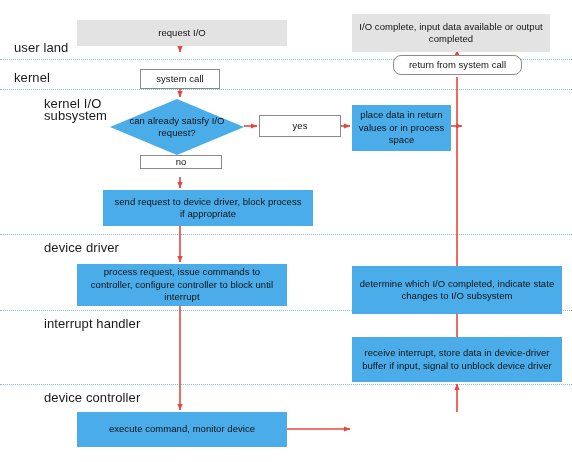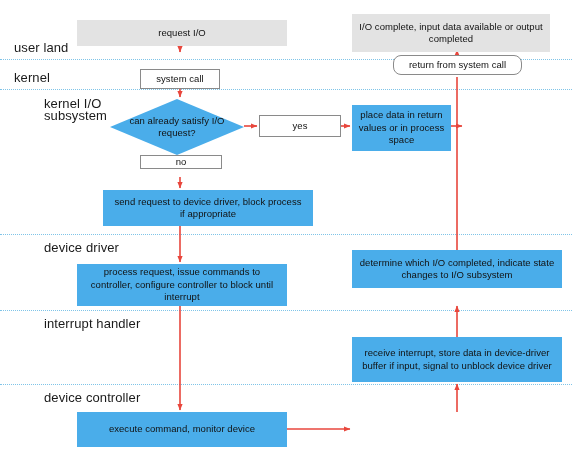--- a/index.html
+++ b/index.html
@@ -173,21 +173,21 @@
   </div>
 
   <div class="node node-blue" style="left:77px; top:190px; width:210px; height:36px; padding:0 8px;margin-left:26px;">
     <span>send request to device driver, block process if appropriate</span>
   </div>
 
   <div class="node node-blue" style="left:77px; top:264px; width:210px; height:42px; padding:0 6px;">
     <span>process request, issue commands to controller, configure controller to block until interrupt</span>
   </div>
 
-  <div class="node node-blue" style="left:352px; top:250px; width:210px; height:38px; padding:12px 6px;">
+  <div class="node node-blue" style="left:352px; top:266px; width:210px; height:48px; padding:12px 6px;">
     <span>determine which I/O completed, indicate state changes to I/O subsystem</span>
   </div>
 
   <div class="node node-blue" style="left:352px; top:337px; width:210px; height:45px; padding:0 6px;">
     <span>receive interrupt, store data in device-driver buffer if input, signal to unblock device driver</span>
   </div>
 
   <div class="node node-blue" style="left:77px; top:412px; width:210px; height:35px;">
     <span>execute command, monitor device</span>
   </div>

